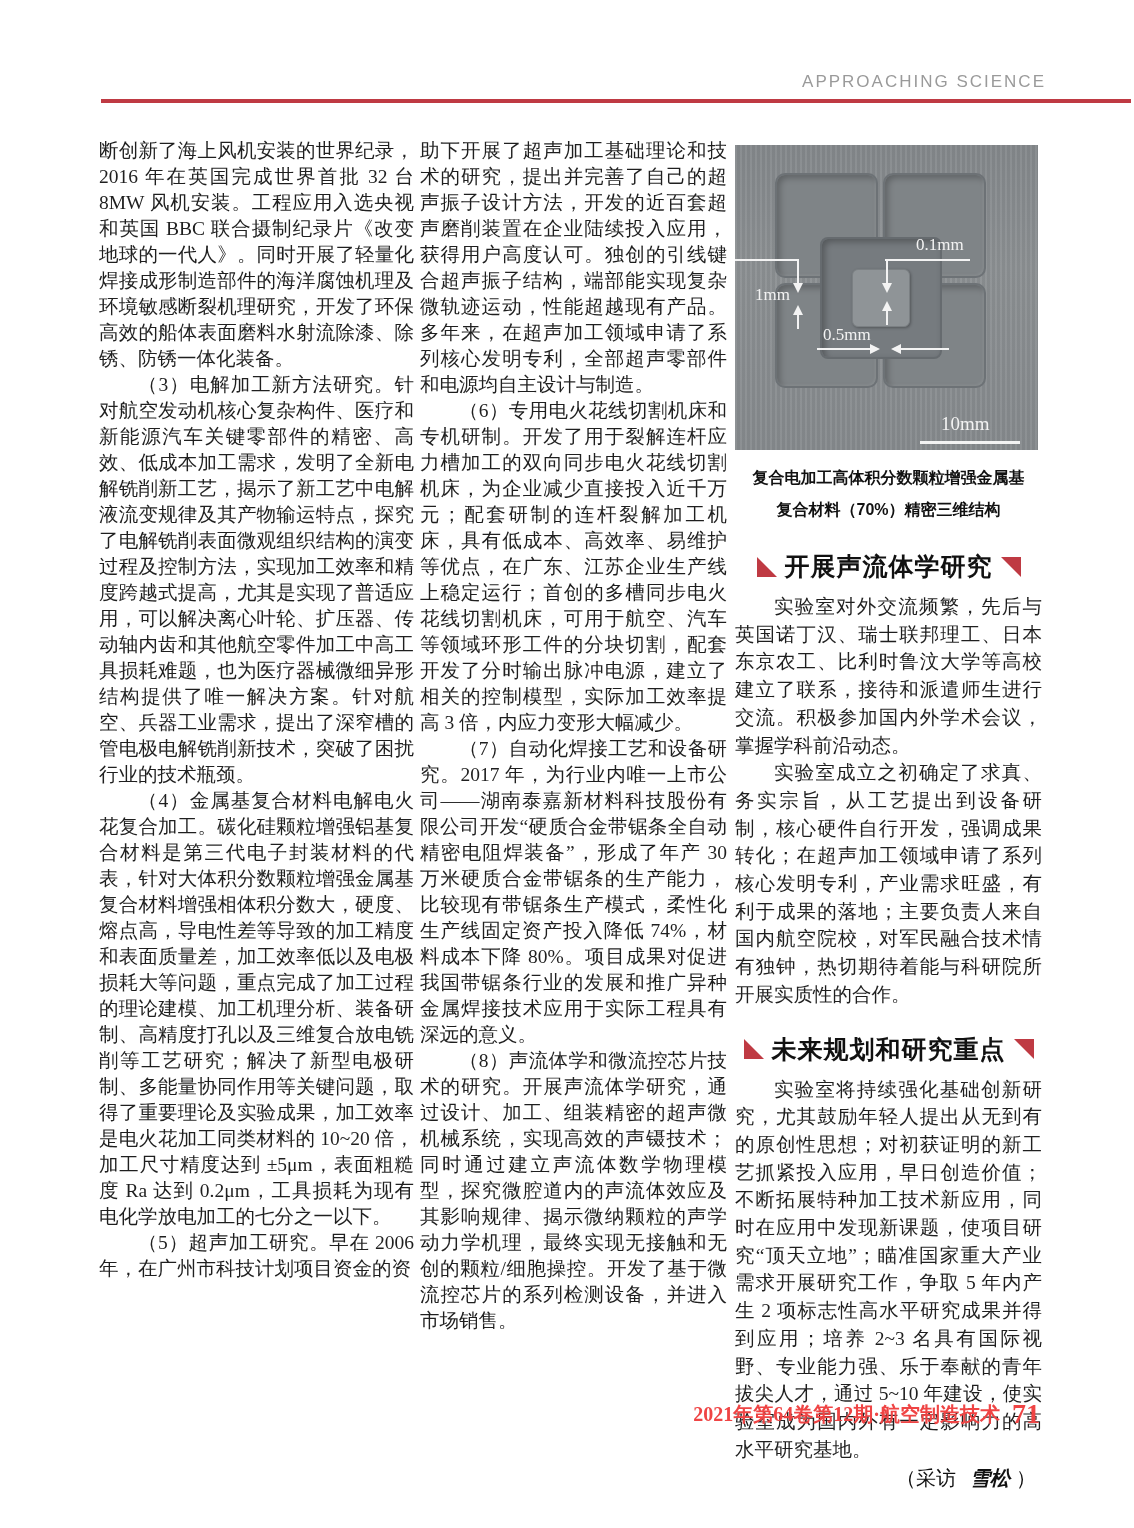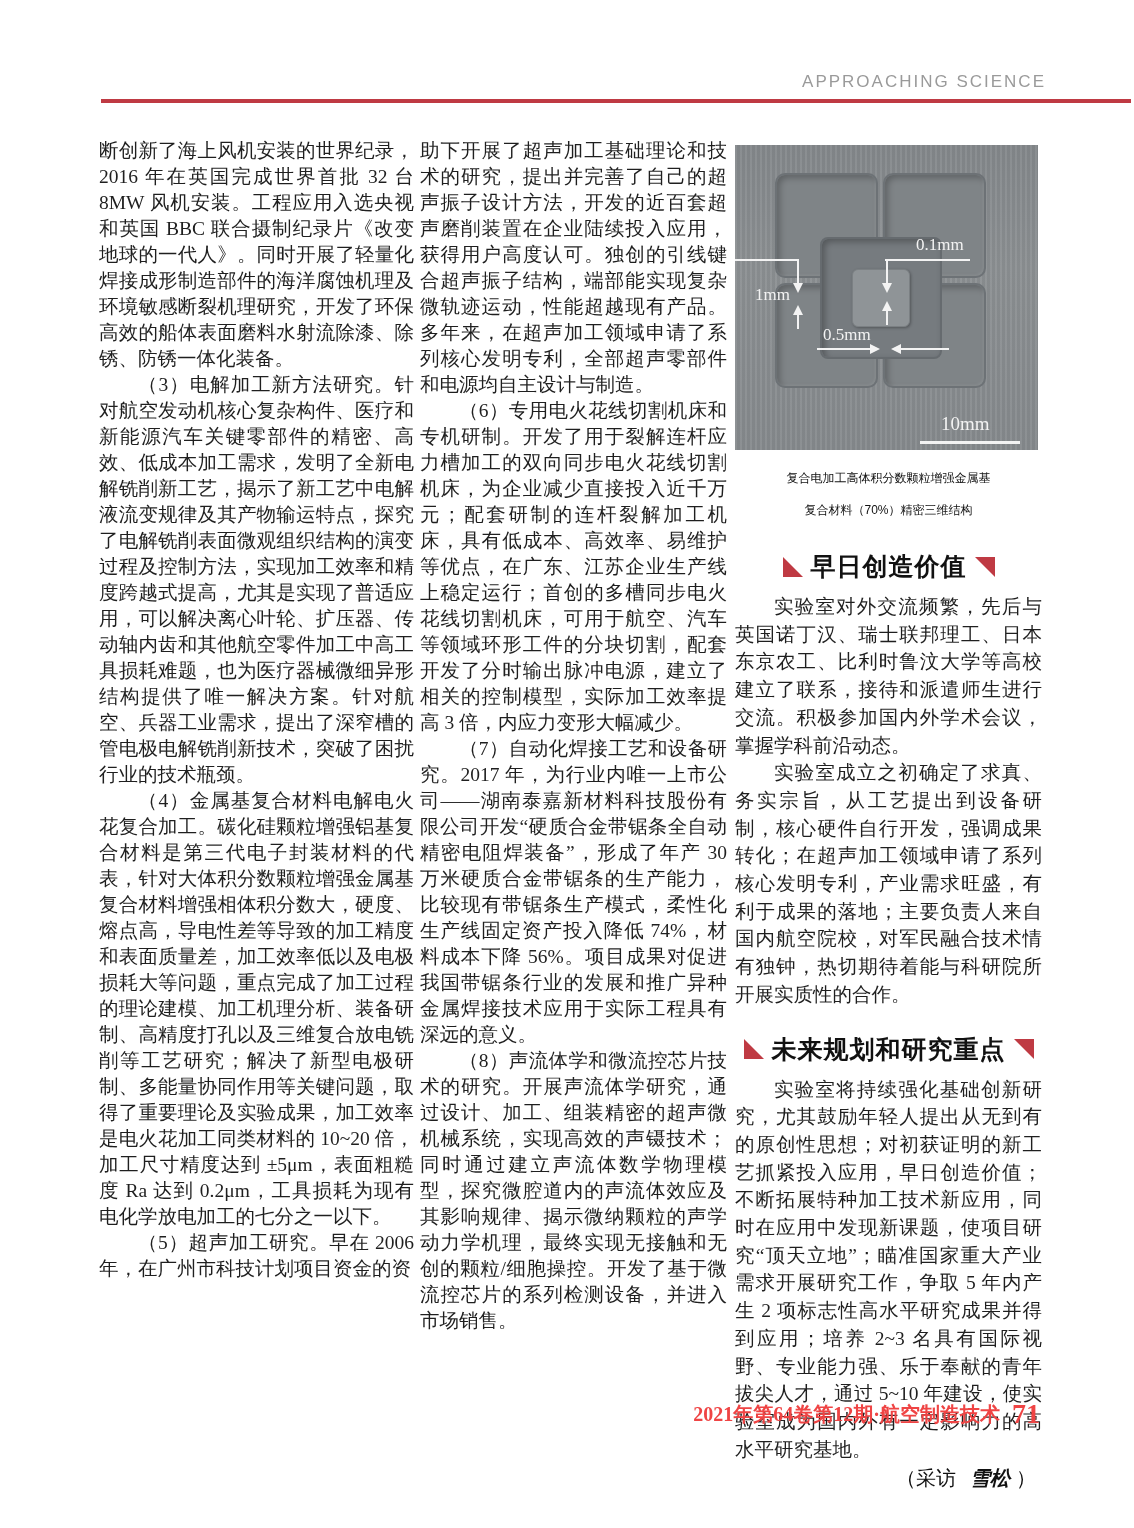--- a/index.html
+++ b/index.html
@@ -46,21 +46,21 @@
   .wline{position:absolute;background:#f3f3f3;}
   .arr{position:absolute;width:0;height:0;}
   .arr-down{border-left:5px solid transparent;border-right:5px solid transparent;border-top:10px solid #f3f3f3;}
   .arr-up{border-left:5px solid transparent;border-right:5px solid transparent;border-bottom:10px solid #f3f3f3;}
   .arr-right{border-top:5px solid transparent;border-bottom:5px solid transparent;border-left:10px solid #f3f3f3;}
   .arr-left{border-top:5px solid transparent;border-bottom:5px solid transparent;border-right:10px solid #f3f3f3;}
 
   .caption{
     margin-top:12px;text-align:center;
     font-family:"Liberation Sans","DejaVu Sans",sans-serif;
-    font-weight:normal;font-size:12px;line-height:32px;color:#111;
+    font-weight:bold;font-size:16px;line-height:32px;color:#111;
   }
   .sec-header{
     display:flex;align-items:center;justify-content:center;gap:8px;
     margin-top:24px;margin-bottom:10px;
   }
   .sec-title{
     font-family:"Liberation Sans","DejaVu Sans",sans-serif;
     font-weight:bold;font-size:25px;color:#111;letter-spacing:1px;
   }
   .tri-left{width:0;height:0;border-bottom:20px solid #bf3a43;border-right:20px solid transparent;}
@@ -87,21 +87,21 @@
   <div class="col col1">
     <p class="noindent">断创新了海上风机安装的世界纪录，2016 年在英国完成世界首批 32 台 8MW 风机安装。工程应用入选央视和英国 BBC 联合摄制纪录片《改变地球的一代人》。同时开展了轻量化焊接成形制造部件的海洋腐蚀机理及环境敏感断裂机理研究，开发了环保高效的船体表面磨料水射流除漆、除锈、防锈一体化装备。</p>
     <p>（3）电解加工新方法研究。针对航空发动机核心复杂构件、医疗和新能源汽车关键零部件的精密、高效、低成本加工需求，发明了全新电解铣削新工艺，揭示了新工艺中电解液流变规律及其产物输运特点，探究了电解铣削表面微观组织结构的演变过程及控制方法，实现加工效率和精度跨越式提高，尤其是实现了普适应用，可以解决离心叶轮、扩压器、传动轴内齿和其他航空零件加工中高工具损耗难题，也为医疗器械微细异形结构提供了唯一解决方案。针对航空、兵器工业需求，提出了深窄槽的管电极电解铣削新技术，突破了困扰行业的技术瓶颈。</p>
     <p>（4）金属基复合材料电解电火花复合加工。碳化硅颗粒增强铝基复合材料是第三代电子封装材料的代表，针对大体积分数颗粒增强金属基复合材料增强相体积分数大，硬度、熔点高，导电性差等导致的加工精度和表面质量差，加工效率低以及电极损耗大等问题，重点完成了加工过程的理论建模、加工机理分析、装备研制、高精度打孔以及三维复合放电铣削等工艺研究；解决了新型电极研制、多能量协同作用等关键问题，取得了重要理论及实验成果，加工效率是电火花加工同类材料的 10~20 倍，加工尺寸精度达到 ±5μm，表面粗糙度 Ra 达到 0.2μm，工具损耗为现有电化学放电加工的七分之一以下。</p>
     <p>（5）超声加工研究。早在 2006 年，在广州市科技计划项目资金的资</p>
   </div>
 
   <div class="col col2">
     <p class="noindent">助下开展了超声加工基础理论和技术的研究，提出并完善了自己的超声振子设计方法，开发的近百套超声磨削装置在企业陆续投入应用，获得用户高度认可。独创的引线键合超声振子结构，端部能实现复杂微轨迹运动，性能超越现有产品。多年来，在超声加工领域申请了系列核心发明专利，全部超声零部件和电源均自主设计与制造。</p>
     <p>（6）专用电火花线切割机床和专机研制。开发了用于裂解连杆应力槽加工的双向同步电火花线切割机床，为企业减少直接投入近千万元；配套研制的连杆裂解加工机床，具有低成本、高效率、易维护等优点，在广东、江苏企业生产线上稳定运行；首创的多槽同步电火花线切割机床，可用于航空、汽车等领域环形工件的分块切割，配套开发了分时输出脉冲电源，建立了相关的控制模型，实际加工效率提高 3 倍，内应力变形大幅减少。</p>
-    <p>（7）自动化焊接工艺和设备研究。2017 年，为行业内唯一上市公司——湖南泰嘉新材料科技股份有限公司开发“硬质合金带锯条全自动精密电阻焊装备”，形成了年产 30 万米硬质合金带锯条的生产能力，比较现有带锯条生产模式，柔性化生产线固定资产投入降低 74%，材料成本下降 56%。项目成果对促进我国带锯条行业的发展和推广异种金属焊接技术应用于实际工程具有深远的意义。</p>
+    <p>（7）自动化焊接工艺和设备研究。2017 年，为行业内唯一上市公司——湖南泰嘉新材料科技股份有限公司开发“硬质合金带锯条全自动精密电阻焊装备”，形成了年产 30 万米硬质合金带锯条的生产能力，比较现有带锯条生产模式，柔性化生产线固定资产投入降低 74%，材料成本下降 80%。项目成果对促进我国带锯条行业的发展和推广异种金属焊接技术应用于实际工程具有深远的意义。</p>
     <p>（8）声流体学和微流控芯片技术的研究。开展声流体学研究，通过设计、加工、组装精密的超声微机械系统，实现高效的声镊技术；同时通过建立声流体数学物理模型，探究微腔道内的声流体效应及其影响规律、揭示微纳颗粒的声学动力学机理，最终实现无接触和无创的颗粒/细胞操控。开发了基于微流控芯片的系列检测设备，并进入市场销售。</p>
   </div>
 
   <div class="col3">
 
     <div class="photo">
       <div class="pocket pk-tl"></div>
       <div class="pocket pk-tr"></div>
       <div class="pocket pk-bl"></div>
       <div class="pocket pk-br"></div>
@@ -132,21 +132,21 @@
       <div class="wline" style="left:185px;top:296px;width:100px;height:3px;"></div>
     </div>
 
     <div class="caption">
       <div>复合电加工高体积分数颗粒增强金属基</div>
       <div>复合材料（70%）精密三维结构</div>
     </div>
 
     <div class="sec-header">
       <span class="tri-left"></span>
-      <span class="sec-title">早日创造价值</span>
+      <span class="sec-title">开展声流体学研究</span>
       <span class="tri-right"></span>
     </div>
     <p>实验室对外交流频繁，先后与英国诺丁汉、瑞士联邦理工、日本东京农工、比利时鲁汶大学等高校建立了联系，接待和派遣师生进行交流。积极参加国内外学术会议，掌握学科前沿动态。</p>
     <p>实验室成立之初确定了求真、务实宗旨，从工艺提出到设备研制，核心硬件自行开发，强调成果转化；在超声加工领域申请了系列核心发明专利，产业需求旺盛，有利于成果的落地；主要负责人来自国内航空院校，对军民融合技术情有独钟，热切期待着能与科研院所开展实质性的合作。</p>
 
     <div class="sec-header">
       <span class="tri-left"></span>
       <span class="sec-title">未来规划和研究重点</span>
       <span class="tri-right"></span>
     </div>

